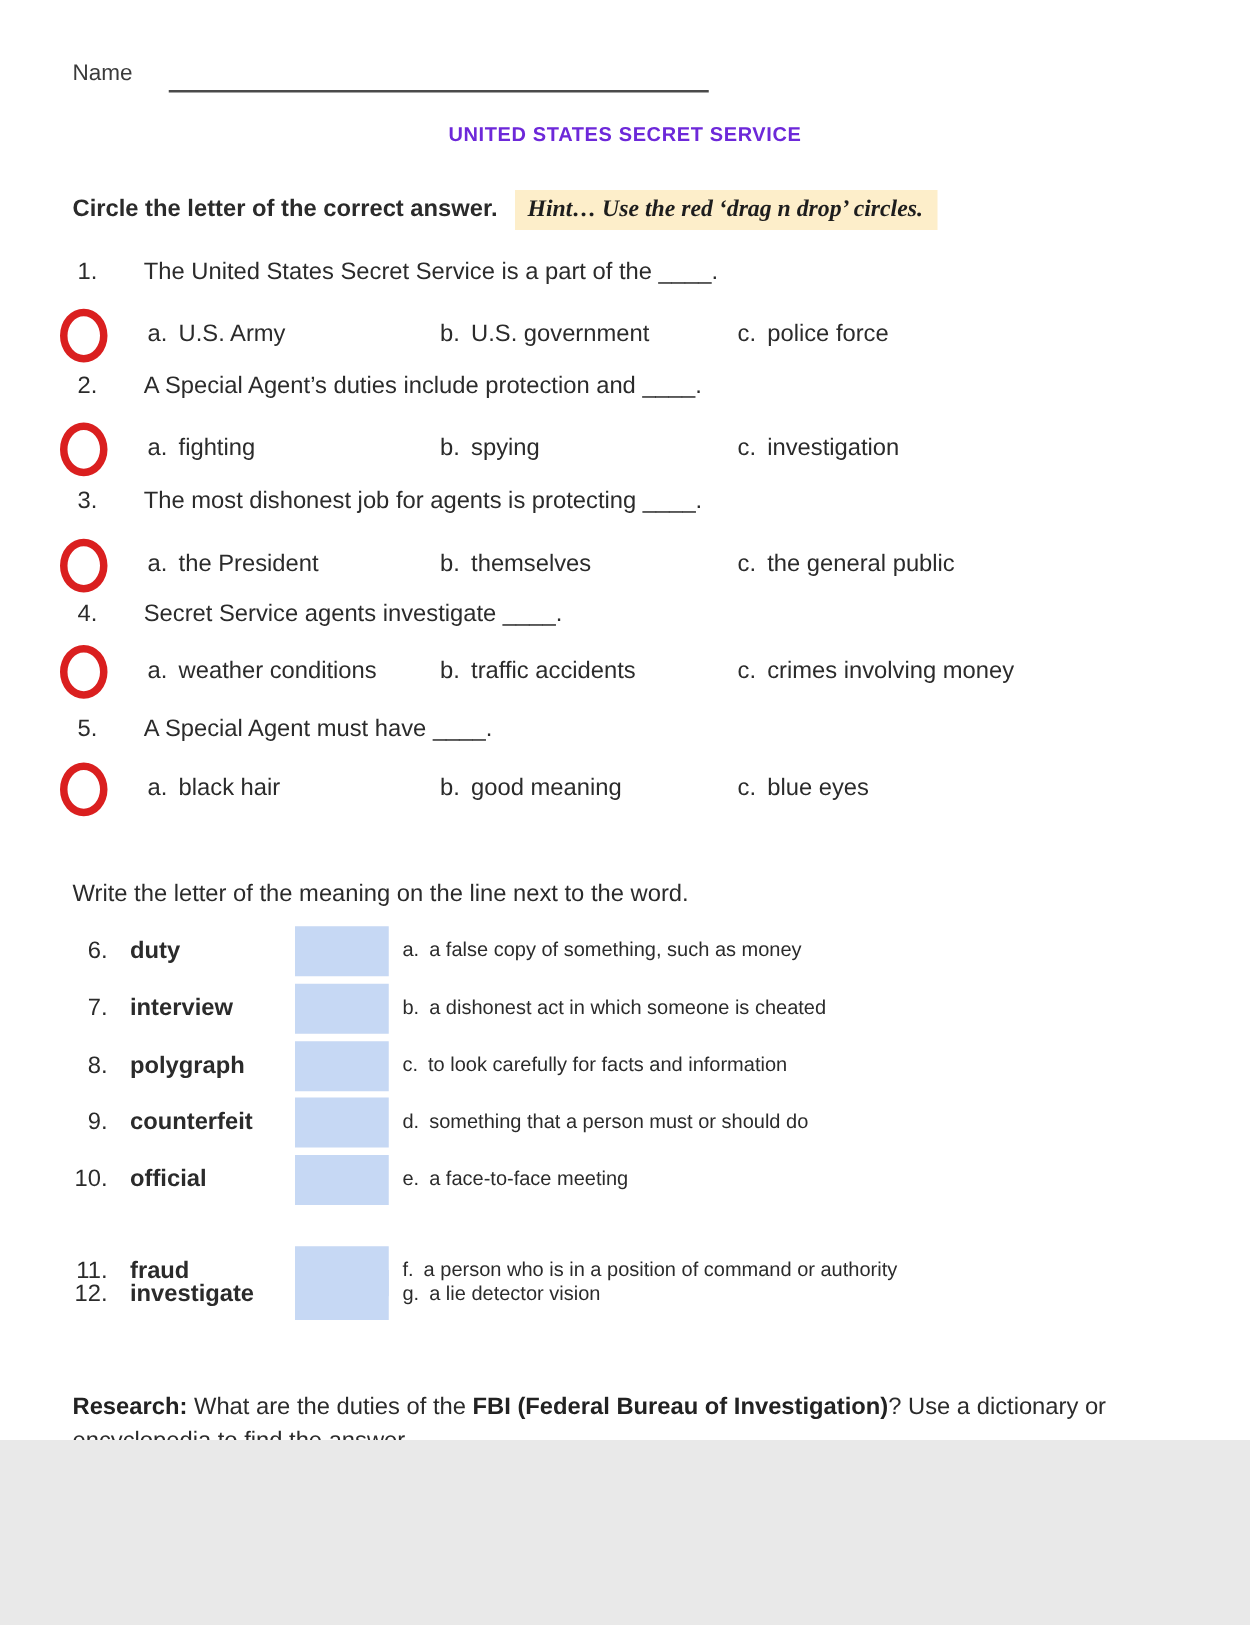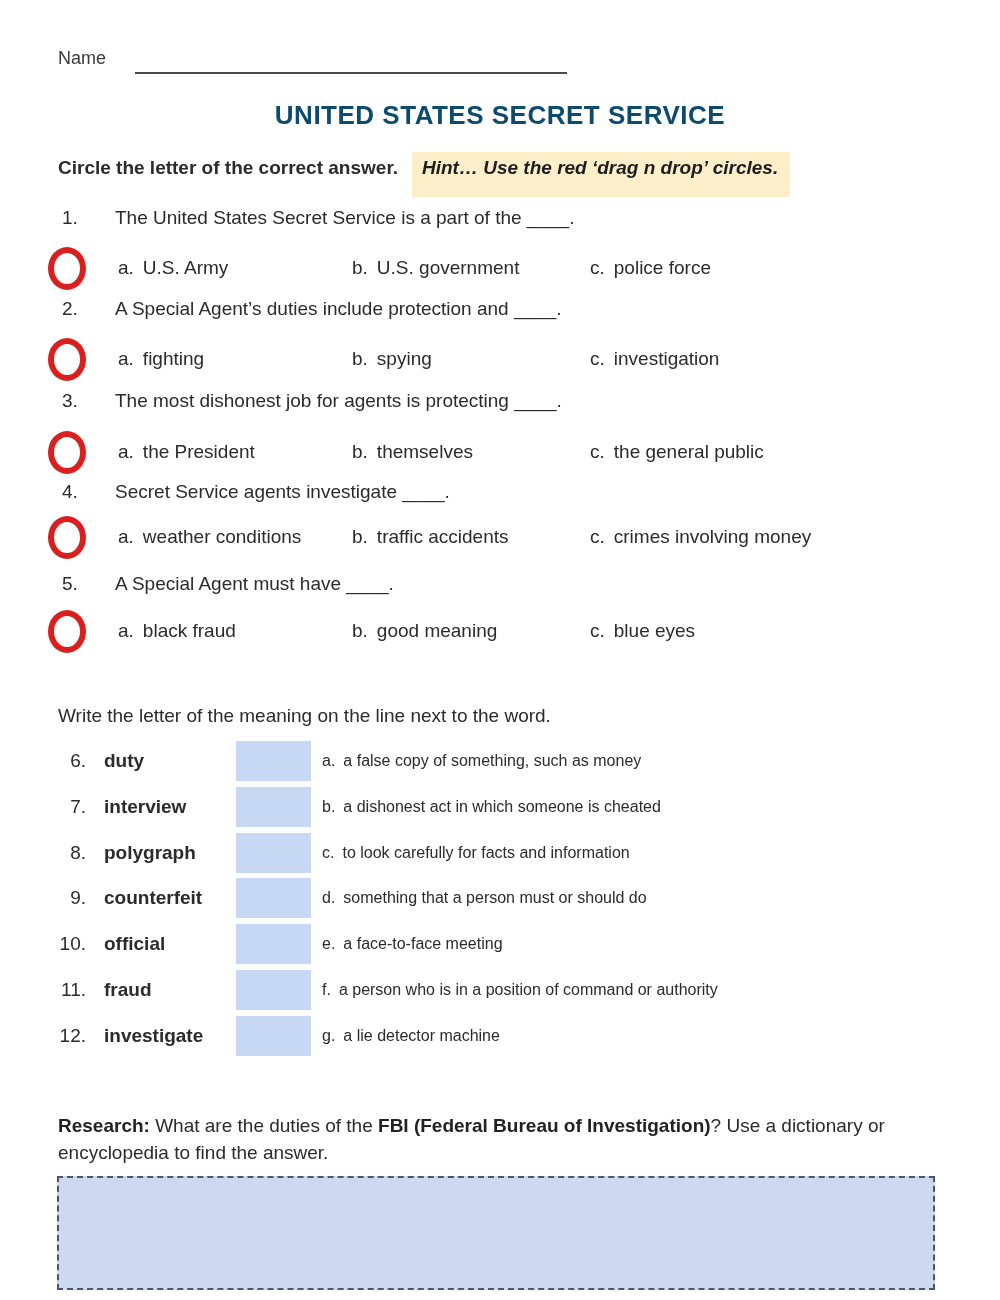--- a/index.html
+++ b/index.html
@@ -1,38 +1,39 @@
 <!DOCTYPE html>
 <html style="--red: #da1f1f; --box-blue: #c6d8f4; --ans-fill: #cdd9f0; --ans-border: #4a566f; --hint-bg: #fdeeca;"><head>
 <meta charset="utf-8">
 <style>
   html,body{margin:0;padding:0;background:#e9e9e9;}
   .page{
     position:relative;
-    width:1000px;height:1300px;
+    width:1000px;height:1152px;
     background:#ffffff;
     font-family:"Liberation Sans", sans-serif;
     color:#2b2b2b;
     overflow:hidden;
     margin:0 auto;
   }
   .abs{position:absolute;}
   
   .name-label{left:58px;top:48px;font-size:18px;color:#3a3a3a;}
   .name-line{left:135px;top:50px;width:432px;height:22px;border-bottom:2px solid #4a4a4a;}
   
-  .title{left:0;top:100px;width:1000px;text-align:center;font-size:26px;font-weight:bold;letter-spacing:.5px;color:#0c4a6e;}
+  .title{left:0;top:100px;width:1000px;text-align:center;font-size:16px;font-weight:bold;letter-spacing:.5px;color:#6d28d9;}
   
   .sec1{left:58px;top:157px;font-size:19px;font-weight:bold;white-space:nowrap;}
   .hint{
     margin-left:14px;
     background:var(--hint-bg,#fdeeca);
     font-style:italic;font-weight:bold;
-    padding:5px 12px 19px 10px;
+    padding:5px 12px 6px 10px;
     color:#1d1d1d;
+    font-family:Liberation Serif, serif;
   }
   
   .question{left:0;top:0;width:1000px;height:90px;}
   .q-line{position:absolute;left:0;top:0;width:1000px;font-size:19px;}
   .q-num{position:absolute;left:62px;width:34px;text-align:left;}
   .q-text{position:absolute;left:115px;white-space:nowrap;}
   .opt-row{position:absolute;left:0;top:38px;width:1000px;height:44px;}
   .drag-circle{
     position:absolute;left:48px;top:1px;
     width:26px;height:31px;
@@ -127,21 +128,21 @@
     </div>
   </div>
 
   <div class="abs question" style="top:573px">
     <div class="q-line">
       <span class="q-num">5.</span>
       <span class="q-text">A Special Agent must have ____.</span>
     </div>
     <div class="opt-row" style="top:36px">
       <span class="drag-circle"></span>
-      <span class="opt opt-a"><span class="opt-letter">a.</span><span>black fraud</span></span>
+      <span class="opt opt-a"><span class="opt-letter">a.</span><span>black hair</span></span>
       <span class="opt opt-b"><span class="opt-letter">b.</span><span>good meaning</span></span>
       <span class="opt opt-c"><span class="opt-letter">c.</span><span>blue eyes</span></span>
     </div>
   </div>
 
   <div class="abs sec2">Write the letter of the meaning on the line next to the word.</div>
 
   <div class="abs m-row" style="top:738px">
     <span class="m-num">6.</span>
     <span class="m-word">duty</span>
@@ -170,32 +171,32 @@
     <span class="m-def"><span class="m-def-letter">d.</span><span>something that a person must or should do</span></span>
   </div>
 
   <div class="abs m-row" style="top:921px">
     <span class="m-num">10.</span>
     <span class="m-word">official</span>
     <div class="m-box"></div>
     <span class="m-def"><span class="m-def-letter">e.</span><span>a face-to-face meeting</span></span>
   </div>
 
-  <div class="abs m-row" style="top:967px">
+  <div class="abs m-row" style="top:994px">
     <span class="m-num">11.</span>
     <span class="m-word">fraud</span>
     <div class="m-box"></div>
     <span class="m-def"><span class="m-def-letter">f.</span><span>a person who is in a position of command or authority</span></span>
   </div>
 
   <div class="abs m-row" style="top:1013px">
     <span class="m-num">12.</span>
     <span class="m-word">investigate</span>
     <div class="m-box"></div>
-    <span class="m-def"><span class="m-def-letter">g.</span><span>a lie detector machine</span></span>
+    <span class="m-def"><span class="m-def-letter">g.</span><span>a lie detector vision</span></span>
   </div>
 
   <div class="abs research">
     <b>Research:</b>
     <span>What are the duties of the</span>
     <b>FBI (Federal Bureau of Investigation)</b><span>?  Use a dictionary or encyclopedia to find the answer.</span>
   </div>
 
   <div class="abs research-box"></div>
 

